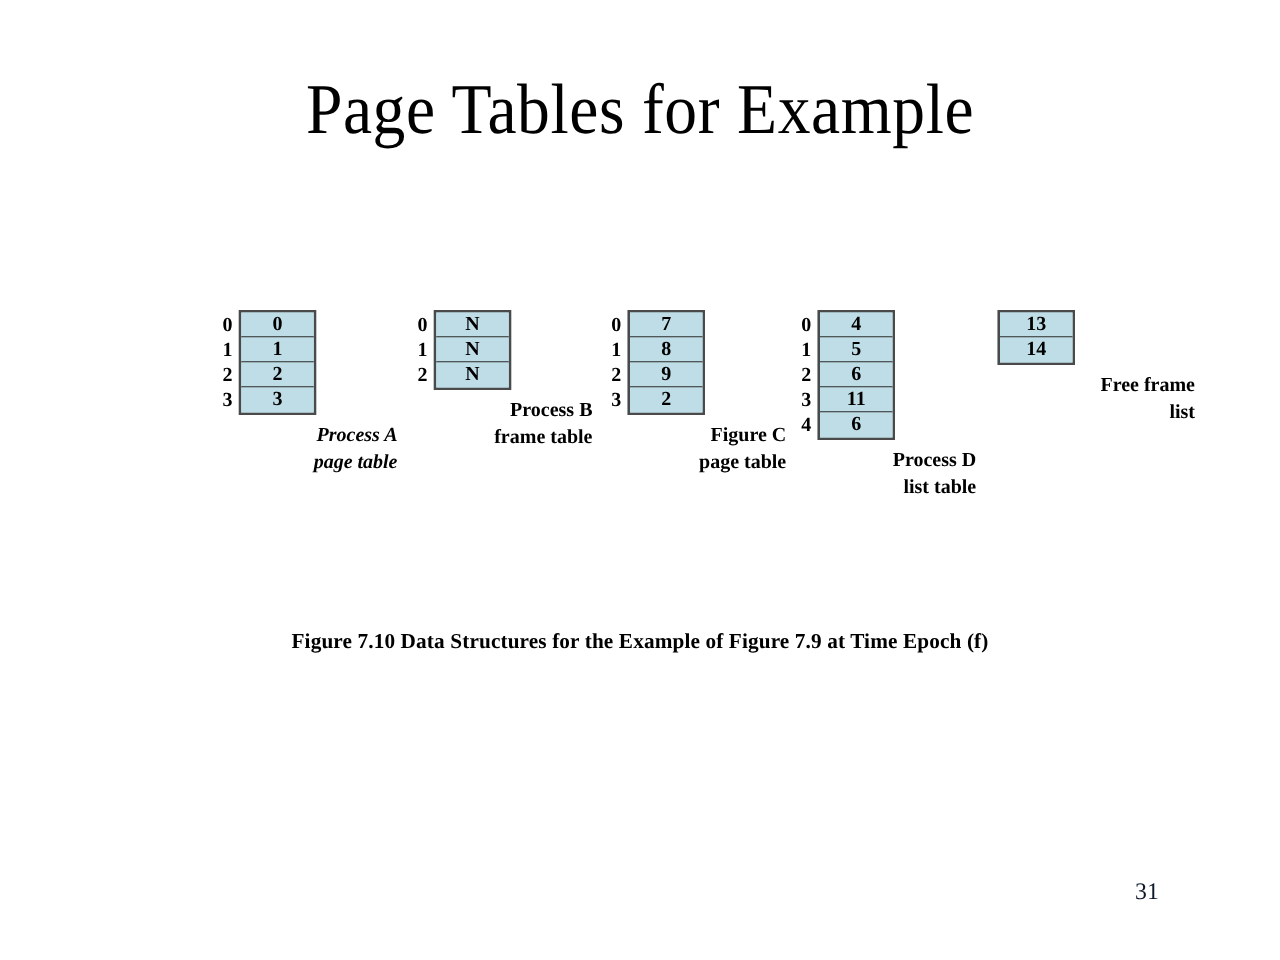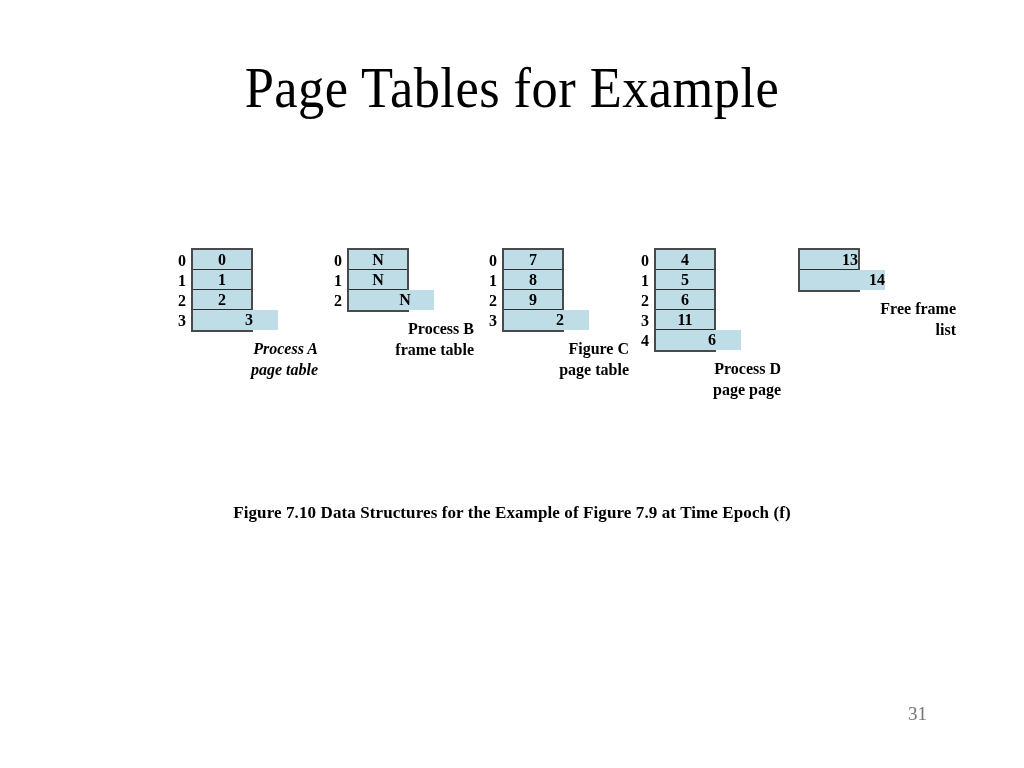--- a/index.html
+++ b/index.html
@@ -84,21 +84,20 @@
     font-family: "Liberation Serif", serif;
     font-size: 16px;
     font-weight: bold;
     color: #000;
     border-bottom: 1.5px solid #2b2b2b;
     box-sizing: border-box;
     background: #bfdde6;
   }
   .pt-cell:last-child {
     border-bottom: none;
-    margin-left: 27px;
   }
 
   .pt-caption {
     margin-top: 6px;
     text-align: right;
     font-family: "Liberation Serif", serif;
     font-size: 16px;
     font-weight: bold;
     line-height: 1.32;
     color: #000;
@@ -116,21 +115,21 @@
 
   #group-c   { left: 489px; }
   #group-c   .pt-box, #group-c .pt-cell   { width: 58px; }
   #group-c   .pt-caption { width: 120px; margin-left: 20px; }
 
   #group-d   { left: 641px; }
   #group-d   .pt-box, #group-d .pt-cell   { width: 58px; }
   #group-d   .pt-caption { width: 120px; margin-left: 20px; }
 
   #group-free { left: 798px; }
-  #group-free .pt-box, #group-free .pt-cell { width: 58px; text-align: right; }
+  #group-free .pt-box, #group-free .pt-cell { width: 58px; }
   #group-free .pt-caption { width: 140px; margin-left: 18px; }
   #group-free .index-col { visibility: hidden; width: 0; padding: 0; }
 
   
   .figure-caption {
     position: absolute;
     left: 0;
     top: 503px;
     width: 1024px;
     text-align: center;
@@ -141,21 +140,21 @@
     color: #000;
   }
 
   
   .page-number {
     position: absolute;
     left: 908px;
     top: 703px;
     font-family: "Liberation Serif", serif;
     font-size: 19px;
-    color: #737373;
+    color: #0f172a;
   }
 </style>
 </head>
 <body>
 
 <div class="slide-title">Page Tables for Example</div>
 
 <div class="figure-area">
 
   <div class="table-group" id="group-a">
@@ -224,21 +223,21 @@
       </div>
       <div class="pt-box">
         <div class="pt-cell">4</div>
         <div class="pt-cell">5</div>
         <div class="pt-cell">6</div>
         <div class="pt-cell">11</div>
         <div class="pt-cell">6</div>
       </div>
     </div>
     <div class="pt-caption">Process D
-page page</div>
+list table</div>
   </div>
 
   <div class="table-group" id="group-free">
     <div class="table-body">
       <div class="index-col"></div>
       <div class="pt-box">
         <div class="pt-cell">13</div>
         <div class="pt-cell">14</div>
       </div>
     </div>

